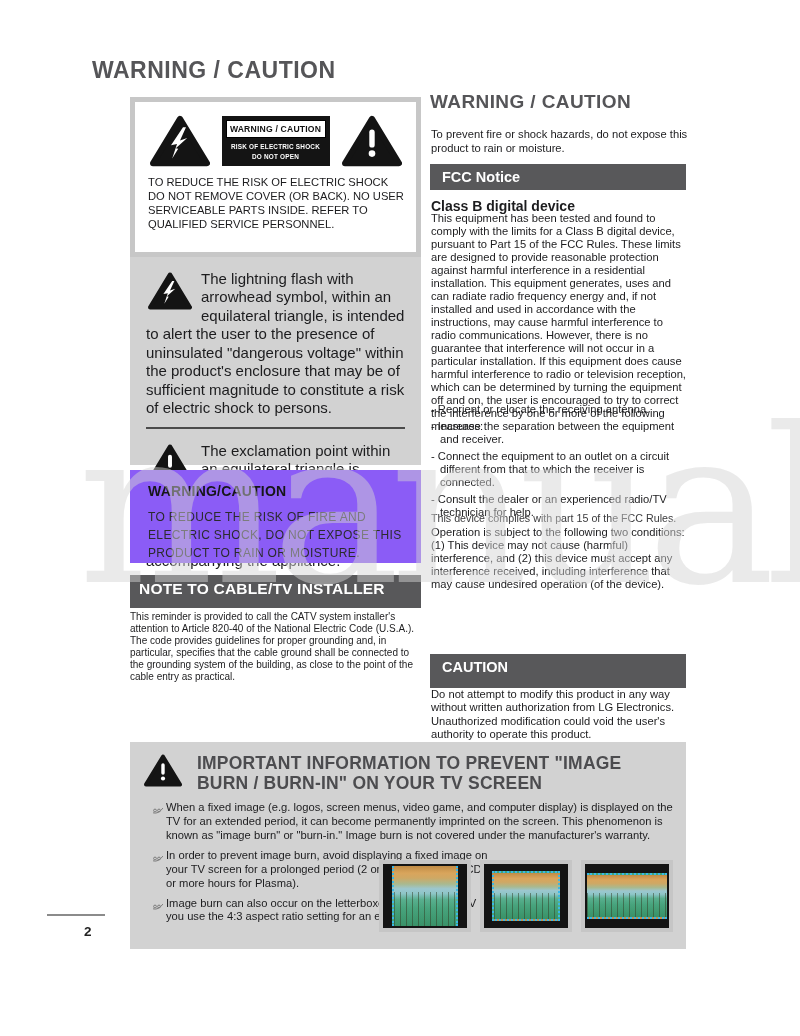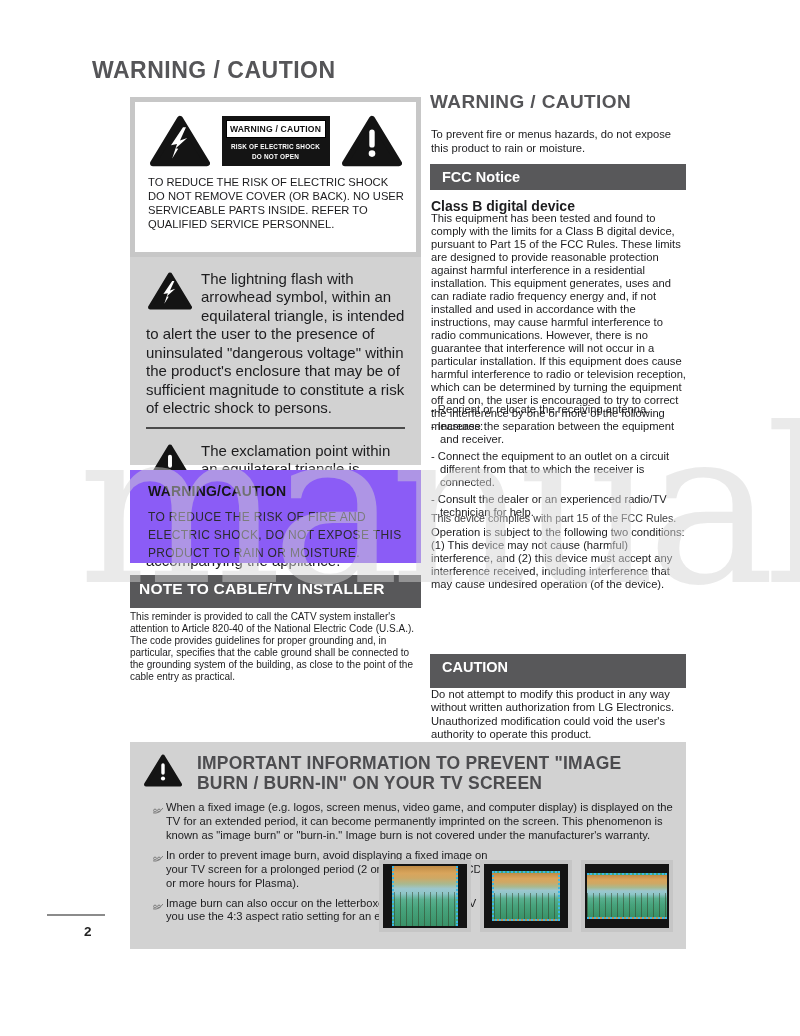--- a/index.html
+++ b/index.html
@@ -134,21 +134,21 @@
 
   <section class="wcbox">
     <div class="wc-title">WARNING/CAUTION</div>
     <p class="wc-body">TO REDUCE THE RISK OF FIRE AND ELECTRIC SHOCK, DO NOT EXPOSE THIS PRODUCT TO RAIN OR MOISTURE.</p>
   </section>
 
   <div class="bar cable-bar">NOTE TO CABLE/TV INSTALLER</div>
   <p class="cable-body">This reminder is provided to call the CATV system installer's attention to Article 820-40 of the National Electric Code (U.S.A.). The code provides guidelines for proper grounding and, in particular, specifies that the cable ground shall be connected to the grounding system of the building, as close to the point of the cable entry as practical.</p>
 
   <h2 class="rc-title">WARNING / CAUTION</h2>
-  <p class="rc-intro">To prevent fire or menus hazards, do not expose this product to rain or moisture.</p>
+  <p class="rc-intro">To prevent fire or shock hazards, do not expose this product to rain or moisture.</p>
 
   <div class="bar fcc-bar">FCC Notice</div>
   <div class="fcc-sub">Class B digital device</div>
   <p class="fcc-body">This equipment has been tested and found to comply with the limits for a Class B digital device, pursuant to Part 15 of the FCC Rules. These limits are designed to provide reasonable protection against harmful interference in a residential installation. This equipment generates, uses and can radiate radio frequency energy and, if not installed and used in accordance with the instructions, may cause harmful interference to radio communications. However, there is no guarantee that interference will not occur in a particular installation. If this equipment does cause harmful interference to radio or television reception, which can be determined by turning the equipment off and on, the user is encouraged to try to correct the interference by one or more of the following measures:</p>
 
   <div class="fcc-measures">
     <div class="measure">- Reorient or relocate the receiving antenna.</div>
     <div class="measure">- Increase the separation between the equipment and receiver.</div>
     <div class="measure">- Connect the equipment to an outlet on a circuit different from that to which the receiver is connected.</div>
     <div class="measure">- Consult the dealer or an experienced radio/TV technician for help.</div>

